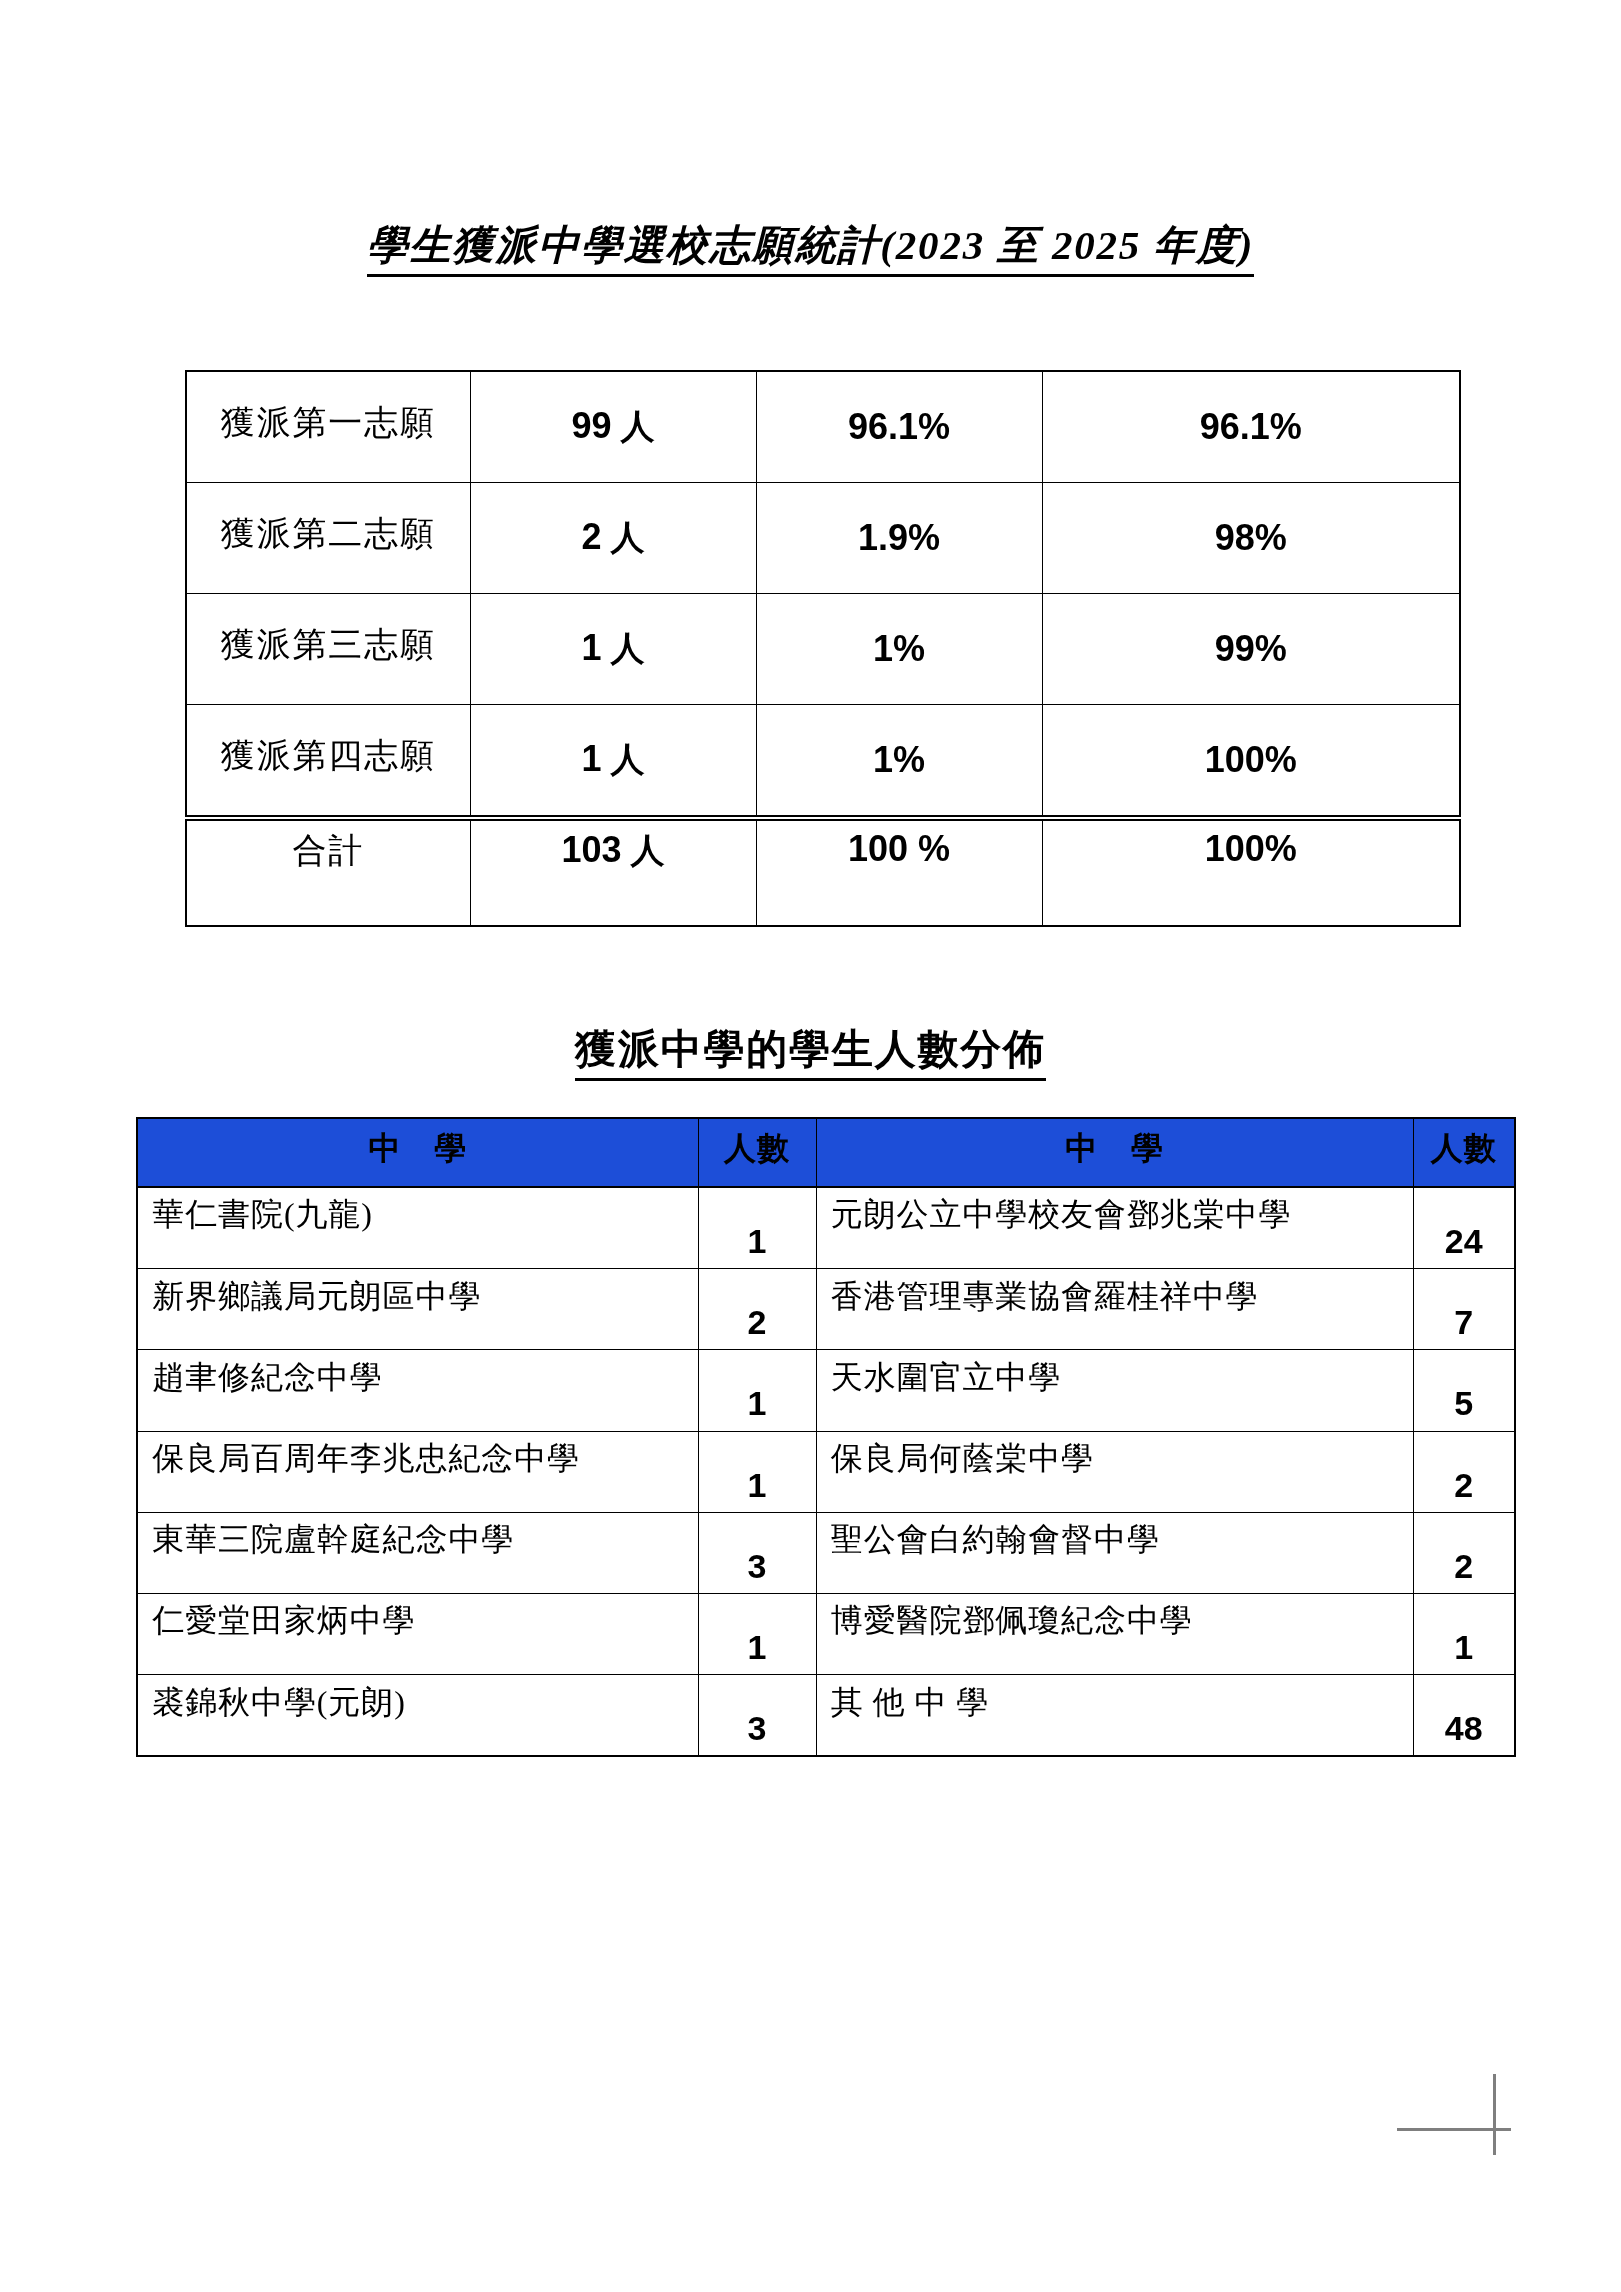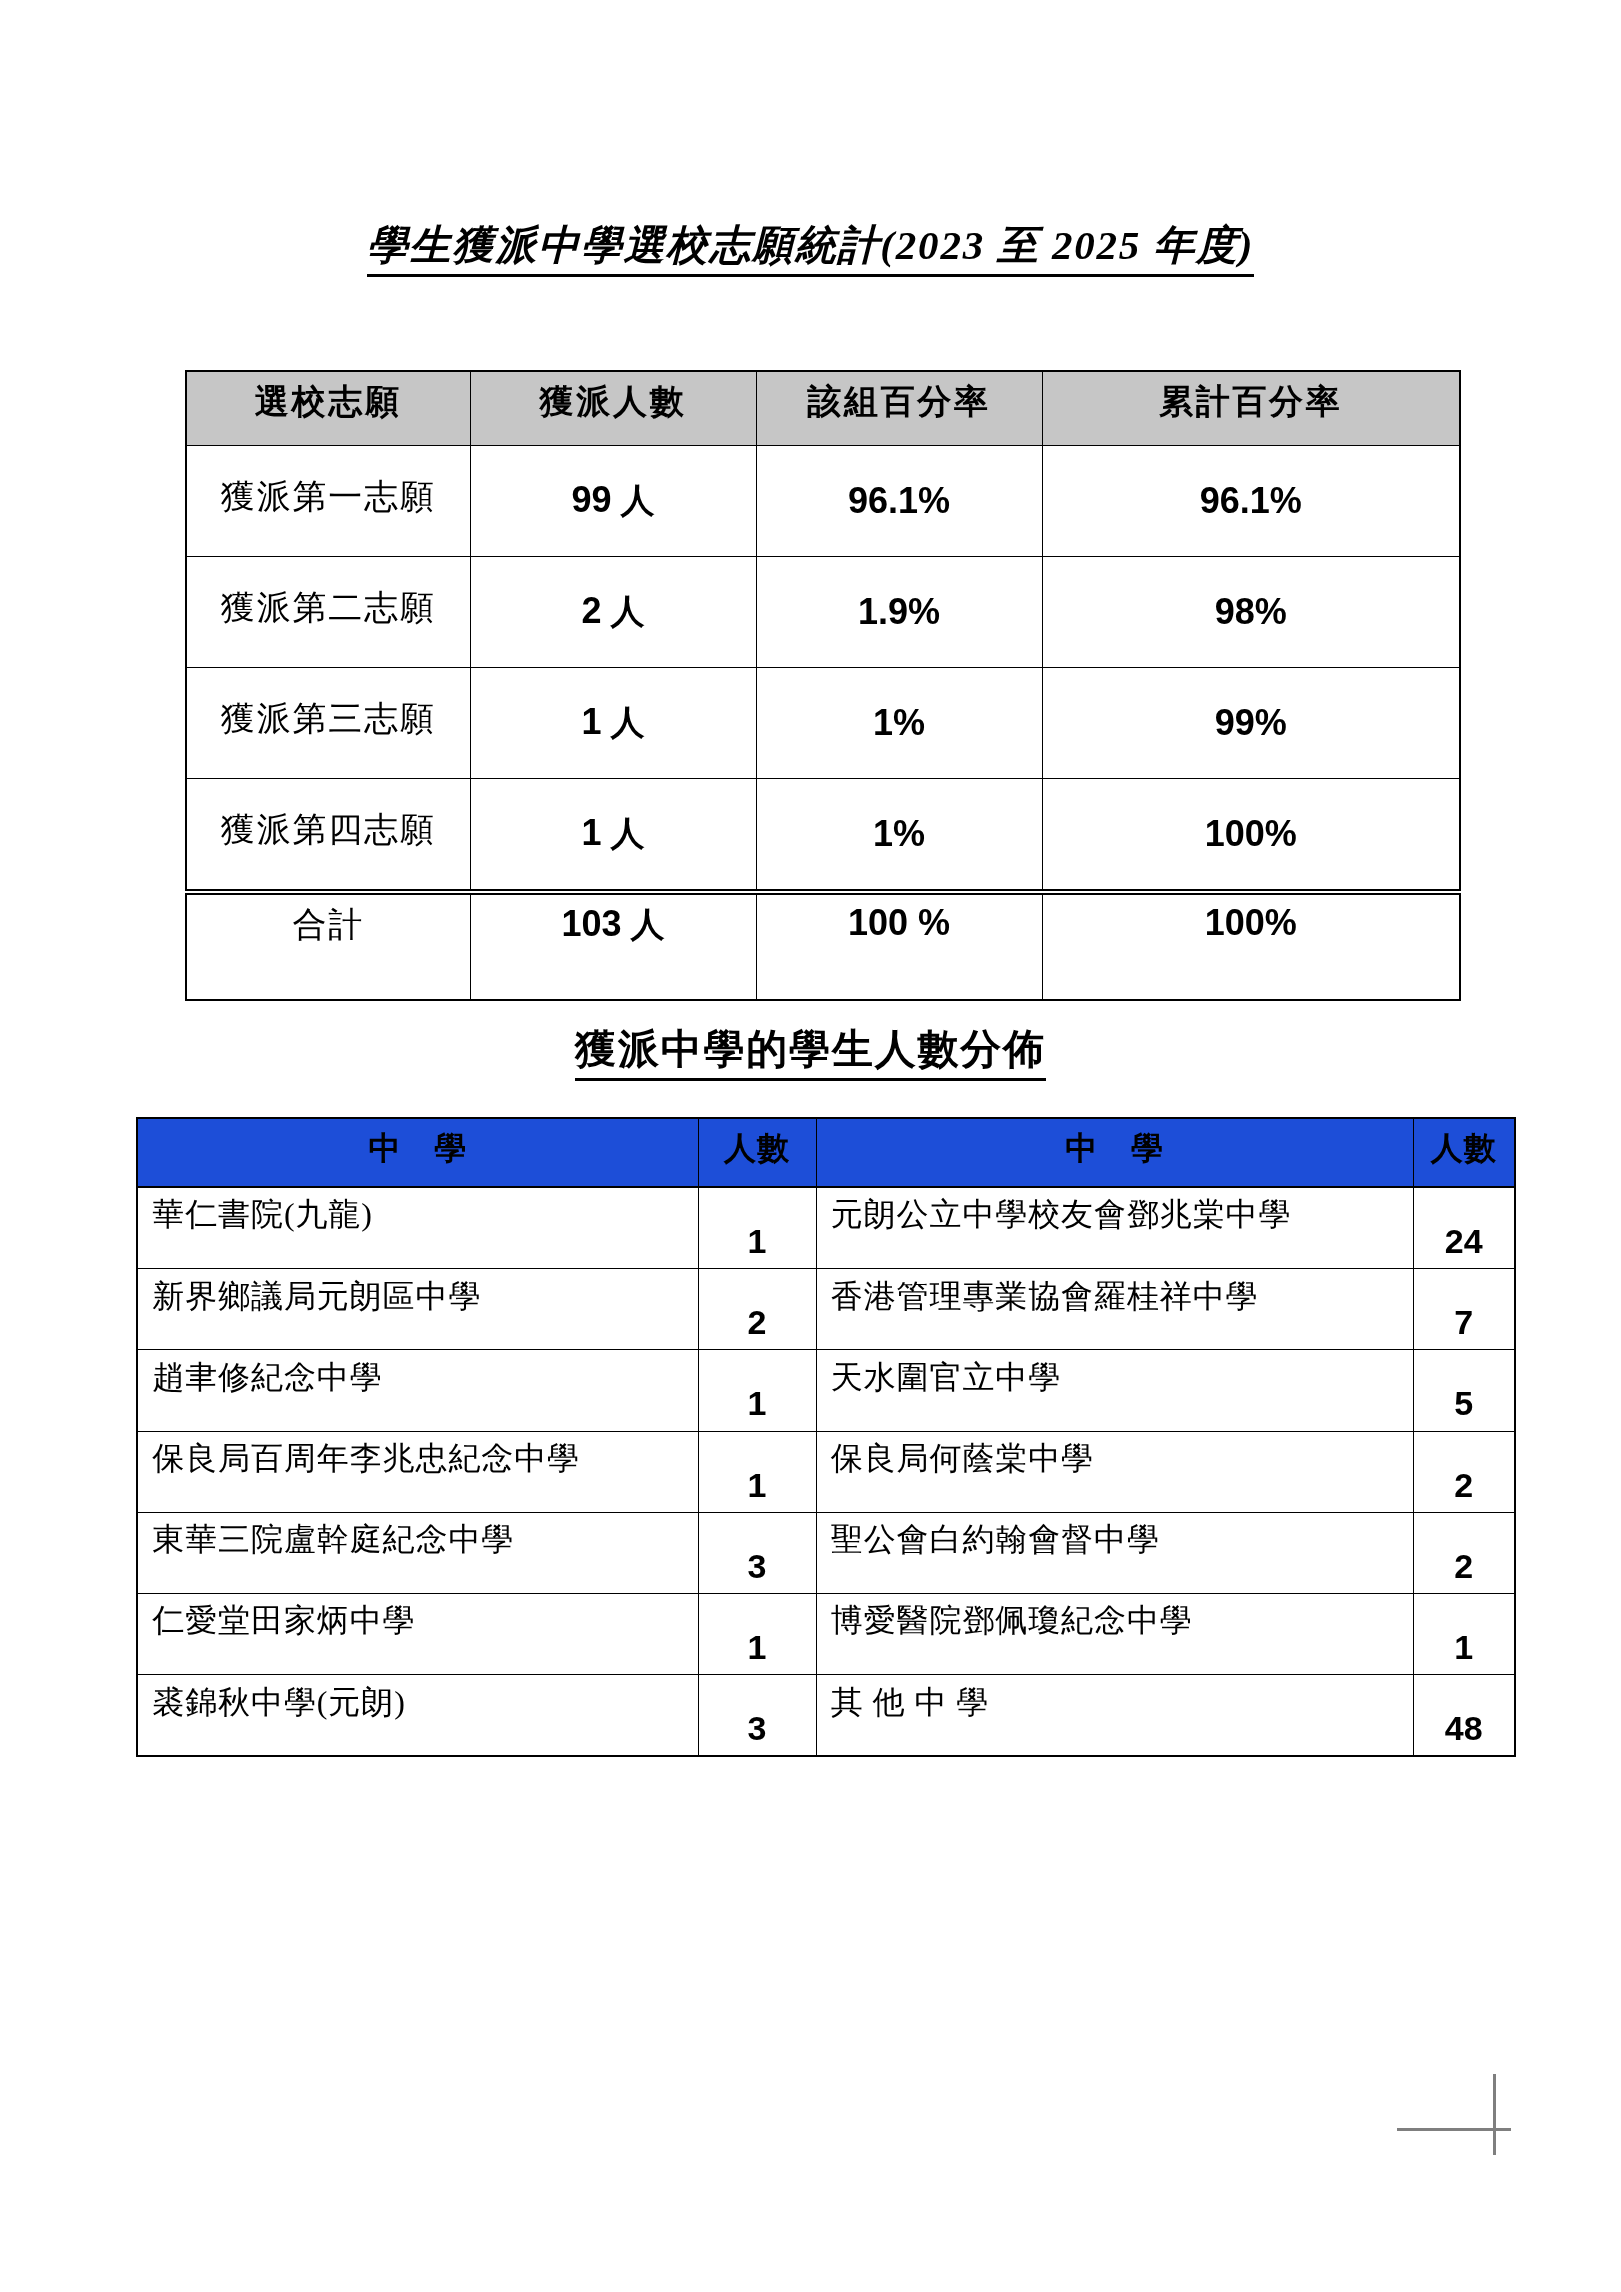--- a/index.html
+++ b/index.html
@@ -83,26 +83,20 @@
 </div>
 
 <table id="table1">
   <colgroup>
       <col class="c1">
       <col class="c2">
       <col class="c3">
       <col class="c4">
     </colgroup>
   <tbody>
-      <tr>
-    <th>選校志願</th>
-    <th>獲派人數</th>
-    <th>該組百分率</th>
-    <th>累計百分率</th>
-  </tr>
   <tr>
     <td class="label">獲派第一志願</td>
     <td><span class="num">99</span><span class="unit">人</span></td>
     <td><span class="num">96.1%</span></td>
     <td><span class="num">96.1%</span></td>
   </tr>
   <tr>
     <td class="label">獲派第二志願</td>
     <td><span class="num">2</span><span class="unit">人</span></td>
     <td><span class="num">1.9%</span></td>

